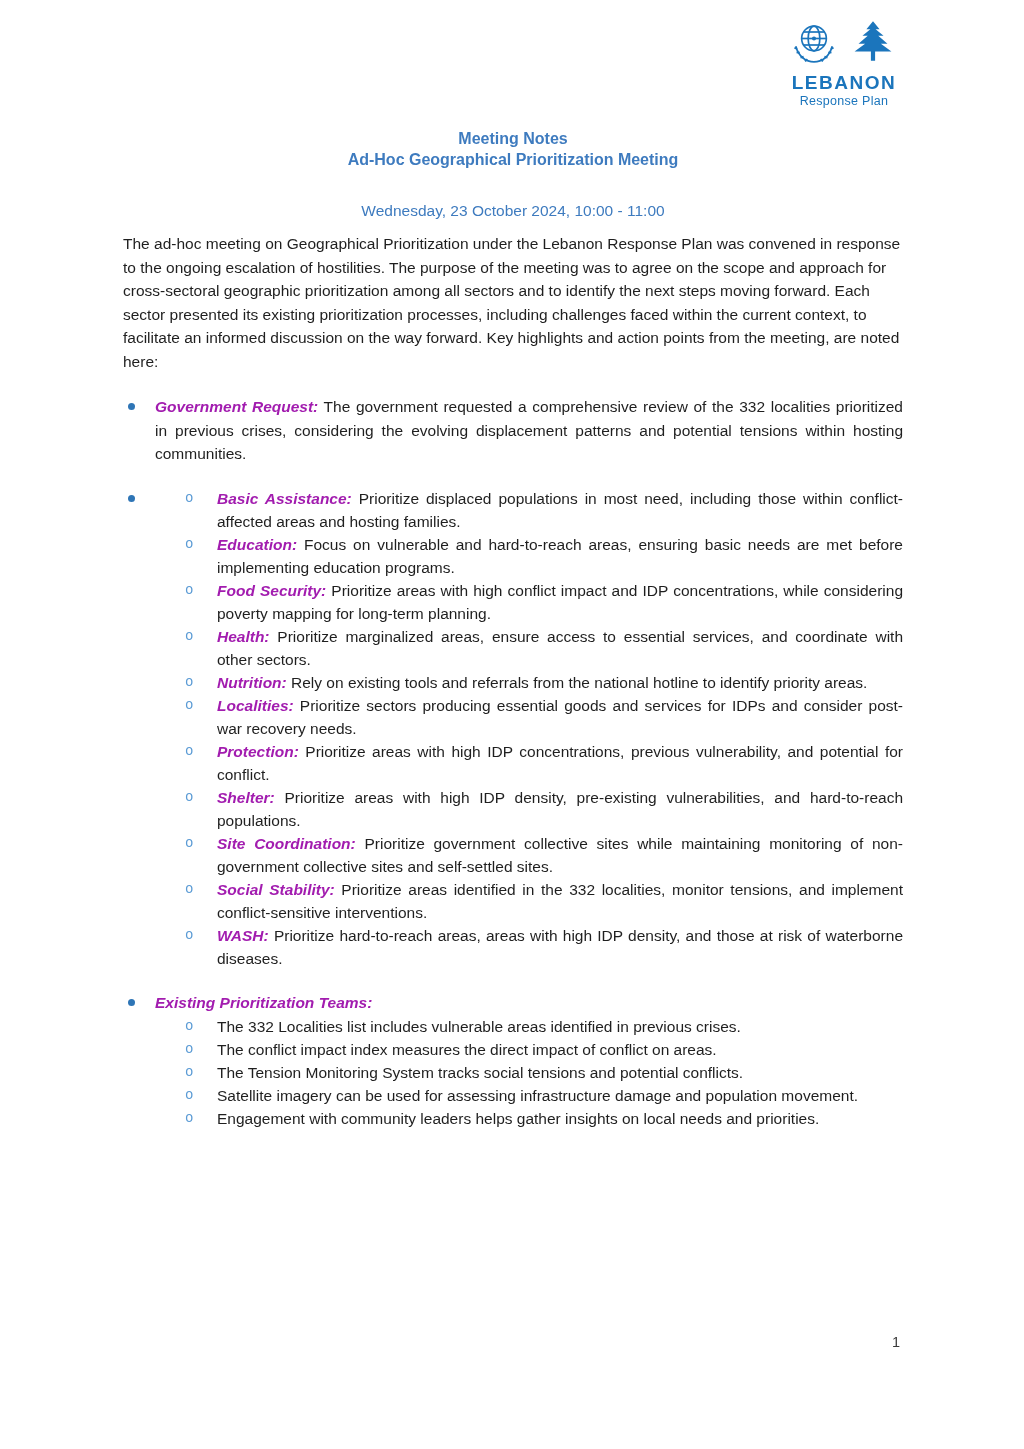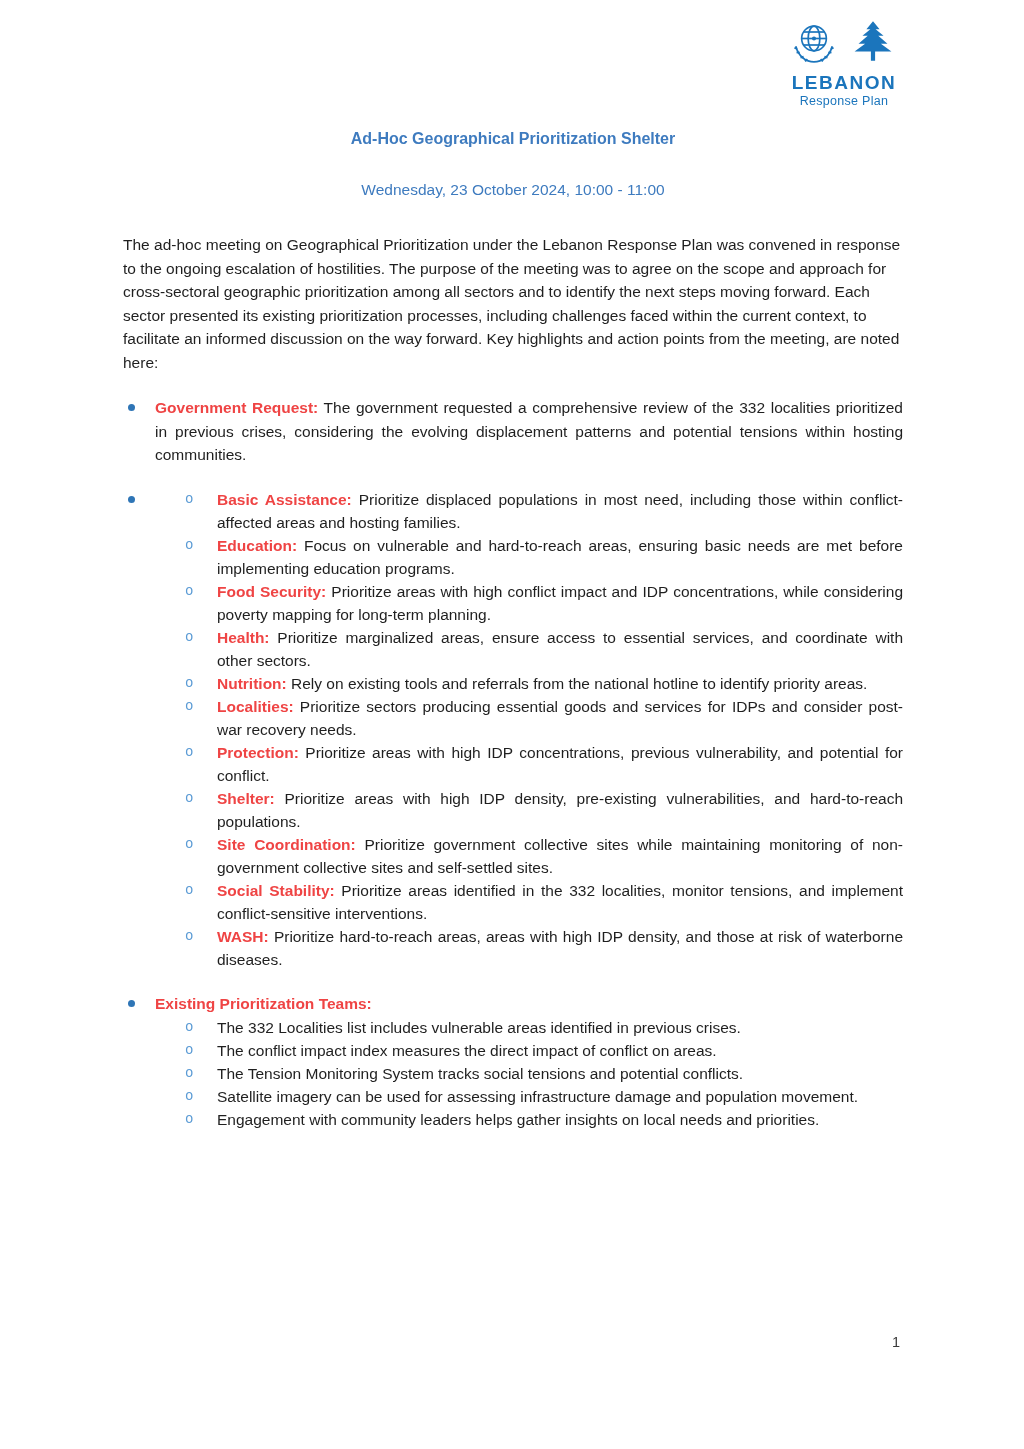--- a/index.html
+++ b/index.html
@@ -35,36 +35,36 @@
   .doc-title{
     color:var(--heading-blue);font-weight:bold;font-size:16px;
     text-align:center;line-height:21px;
   }
   .doc-date{
     color:var(--heading-blue);font-size:15.5px;text-align:center;line-height:21px;
   }
   .doc-date.first{margin-top:30px;text-align:center;}
 
   .intro{
-    margin-top:33px;font-size:15.5px;line-height:23.5px;text-align:left;
+    margin-top:11px;font-size:15.5px;line-height:23.5px;text-align:left;
   }
 
   .section-heading{
     margin-top:28px;color:var(--heading-blue);font-weight:bold;font-size:15.5px;line-height:23px;
   }
 
   .bullet-list{margin-top:22px;font-size:15.5px;line-height:23.5px;}
   .bullet-item{position:relative;padding-left:32px;}
   .bullet-item + .bullet-item{margin-top:21px;}
   .dot{
     position:absolute;left:5px;top:8px;width:7px;height:7px;border-radius:50%;
     background:var(--dot-blue);
   }
   .b-body{text-align:justify;line-height:23.5px;}
-  .b-body strong{color:#ef4444;}
+  .b-body strong{color:#a21caf;font-style:italic;}
 
   .sub-list{margin-top:1px;}
   .sub-item{position:relative;padding-left:62px;line-height:23px;}
   .sub-item .b-body{line-height:23px;}
   .circle{
     position:absolute;left:30px;top:0;
     color:var(--marker-blue);font-size:14px;line-height:23px;
     font-family:"Liberation Mono","DejaVu Sans Mono",monospace;
   }
 
@@ -93,21 +93,22 @@
       </svg>
       <svg width="54" height="50" viewBox="0 0 40 38" fill="#1B75BC">
         <path d="M20,1 L25,7 L22,7 L28,12 L24,12 L31,18 L26,18 L34,24 L21.6,24 L21.6,31 L18.4,31 L18.4,24 L6,24 L14,18 L9,18 L16,12 L12,12 L18,7 L15,7 Z"></path>
       </svg>
     </div>
     <div class="logo-org">LEBANON</div>
     <div class="logo-sub">Response Plan</div>
   </div>
 
   <div class="content">
-    <div class="doc-title">Ad-Hoc Geographical Prioritization Shelter</div>
+    <div class="doc-title">Meeting Notes</div>
+    <div class="doc-title">Ad-Hoc Geographical Prioritization Meeting</div>
     <div class="doc-date first">Wednesday, 23 October 2024, 10:00 - 11:00</div>
 
     <p class="intro">The ad-hoc meeting on Geographical Prioritization under the Lebanon Response Plan was convened in response to the ongoing escalation of hostilities. The purpose of the meeting was to agree on the scope and approach for cross-sectoral geographic prioritization among all sectors and to identify the next steps moving forward. Each sector presented its existing prioritization processes, including challenges faced within the current context, to facilitate an informed discussion on the way forward. Key highlights and action points from the meeting, are noted here:</p>
 
 
     <div class="bullet-list">
         <div class="bullet-item">
           <span class="dot"></span>
           <div class="b-body"><strong>Government Request:</strong> The government requested a comprehensive review of the 332 localities prioritized in previous crises, considering the evolving displacement patterns and potential tensions within hosting communities.</div>
         </div>

